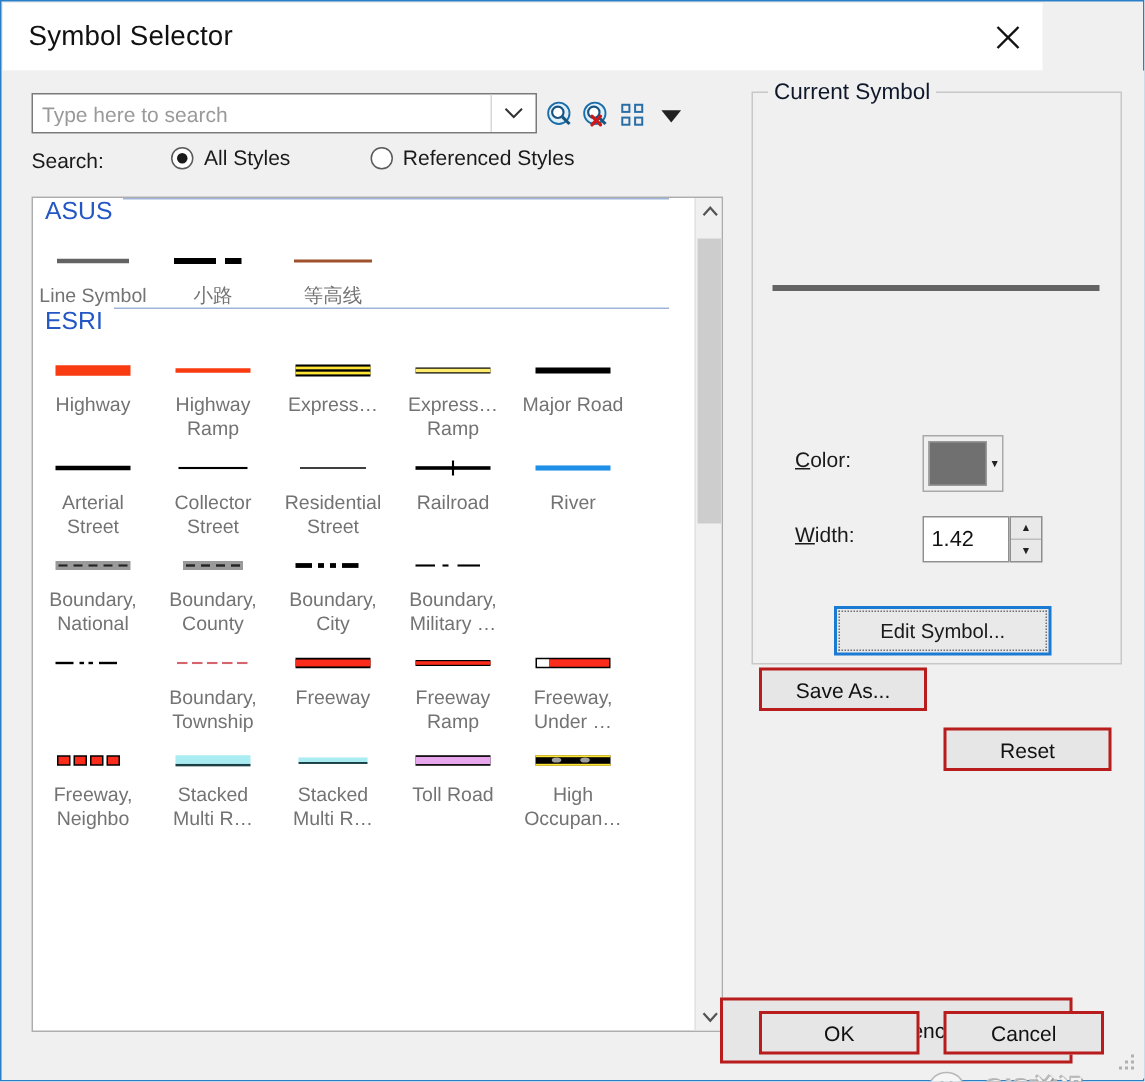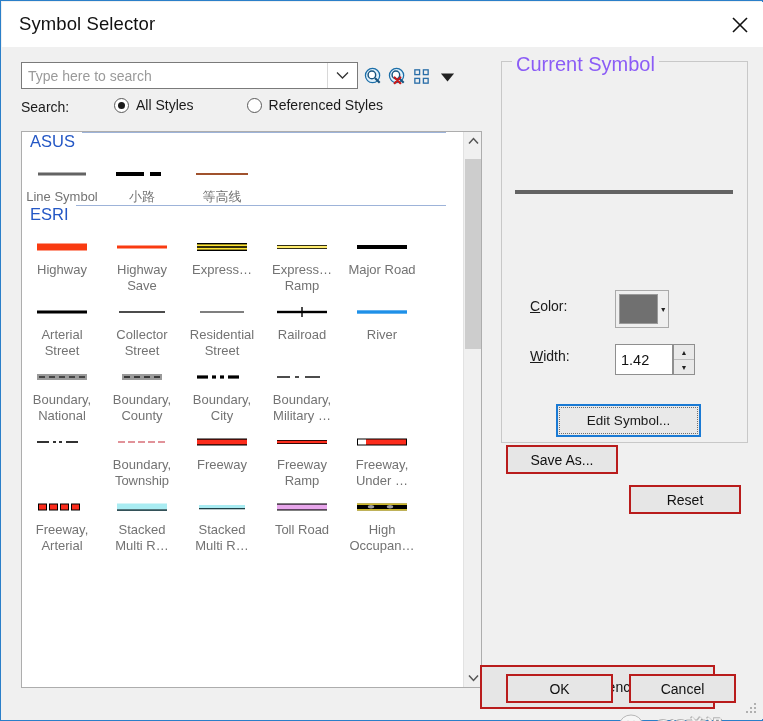--- a/index.html
+++ b/index.html
@@ -13,21 +13,21 @@
     position:relative;
   }
   .window{
     position:absolute;left:0;top:0;width:763px;height:721px;
     border:1px solid #2a7fc9;
     box-sizing:border-box;
     background:#f0f0f0;
   }
   
   .titlebar{
-    position:absolute;left:1px;top:1px;width:761px;height:45px;
+    position:absolute;left:1px;top:1px;width:693px;height:45px;
     background:#ffffff;
     box-sizing:border-box;
     text-decoration:underline;
   }
   .title-text{
     position:absolute;left:17px;top:11px;
     font-size:18.5px;color:#111;letter-spacing:.1px;
   }
   .close-btn{
     position:absolute;right:0px;top:0px;width:46px;height:45px;
@@ -116,21 +116,21 @@
   .vscroll .thumb{
     position:absolute;left:1px;top:27px;width:16px;height:190px;background:#cdcdcd;
   }
   
   .group-box{
     position:absolute;left:499px;top:14px;width:247px;height:382px;
     border:1px solid #c8c8c8;box-sizing:border-box;
   }
   .group-title{
     position:absolute;left:510px;top:6px;background:#f0f0f0;padding:0 4px;
-    font-size:20px;color:#8b5cf6;
+    font-size:15px;color:#0f172a;
   }
   .preview-line{
     position:absolute;left:513px;top:143px;width:218px;height:4px;background:#636363;
   }
   .field-label{position:absolute;font-size:14px;}
   .color-label{left:528px;top:251px;}
   .width-label{left:528px;top:301px;}
   .u{text-decoration:underline;}
   .color-swatch-btn{
     position:absolute;left:613px;top:243px;width:54px;height:38px;
@@ -307,21 +307,21 @@
                 </svg>
               </span>
               <span class="label">Highway</span>
             </div>
             <div class="sym-cell">
               <span class="swatch">
                 <svg width="56" height="16" viewBox="0 0 56 16">
                   <rect x="3" y="6.5" width="50" height="3" fill="#f93b11"></rect>
                 </svg>
               </span>
-              <span class="label">Highway Save</span>
+              <span class="label">Highway Ramp</span>
             </div>
             <div class="sym-cell">
               <span class="swatch">
                 <svg width="56" height="16" viewBox="0 0 56 16">
                   <rect x="3" y="4" width="50" height="8" fill="#000"></rect>
                   <rect x="3" y="5.4" width="50" height="1.8" fill="#ffe536"></rect>
                   <rect x="3" y="8.8" width="50" height="1.8" fill="#ffe536"></rect>
                 </svg>
               </span>
               <span class="label">Express…</span>
@@ -516,21 +516,21 @@
                       <rect x="26" y="4.5" width="9" height="7" fill="#000"></rect>
                       <rect x="27" y="5.5" width="7" height="5" fill="#fc2c1c"></rect>
                     </g>
                     <g>
                       <rect x="37" y="4.5" width="9" height="7" fill="#000"></rect>
                       <rect x="38" y="5.5" width="7" height="5" fill="#fc2c1c"></rect>
                     </g>
                   </g>
                 </svg>
               </span>
-              <span class="label">Freeway, Arterial</span>
+              <span class="label">Freeway, Neighbo</span>
             </div>
             <div class="sym-cell">
               <span class="swatch">
                 <svg width="56" height="16" viewBox="0 0 56 16">
                   <rect x="3" y="4.5" width="50" height="6" fill="#a9ecf2"></rect>
                   <rect x="3" y="10.3" width="50" height="1.6" fill="#1d3f46"></rect>
                 </svg>
               </span>
               <span class="label">Stacked Multi R…</span>
             </div>

